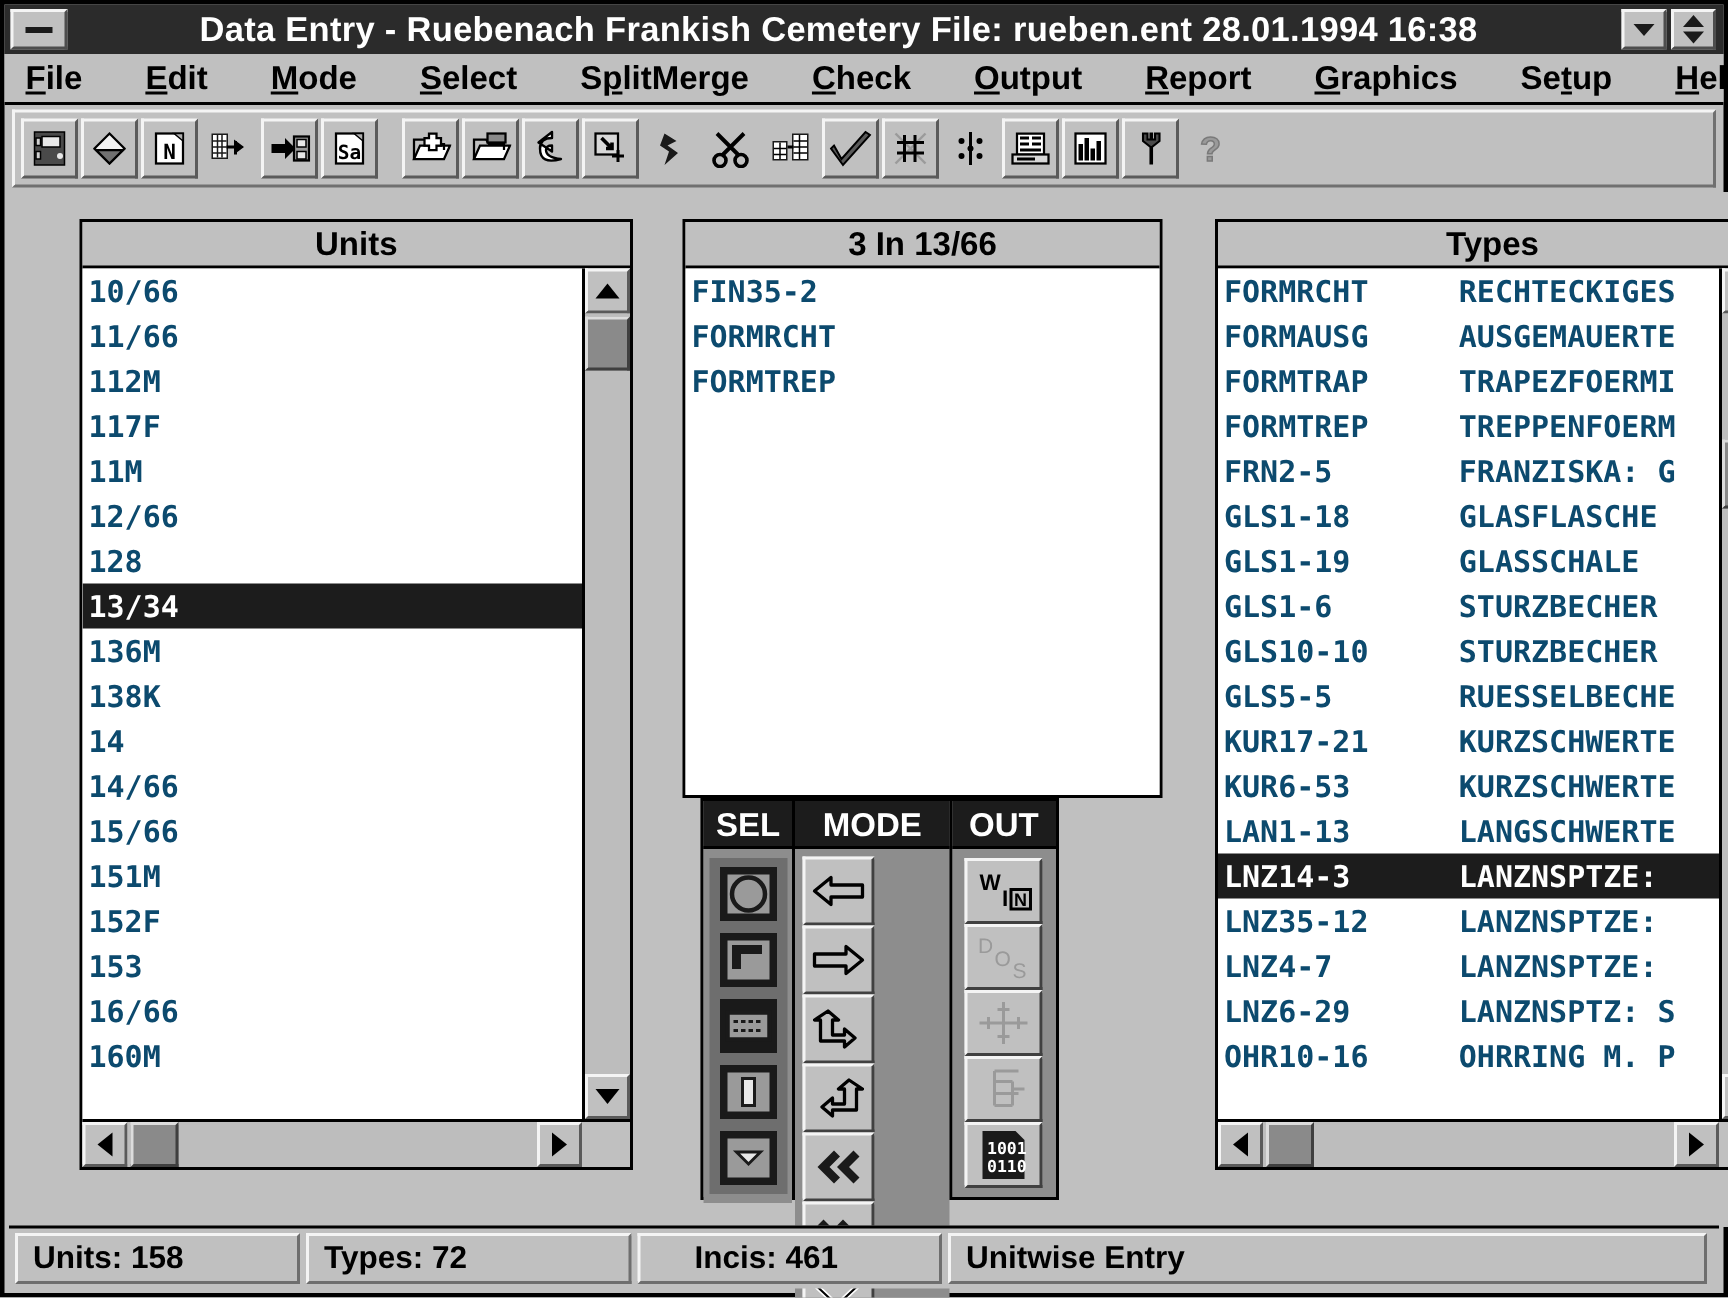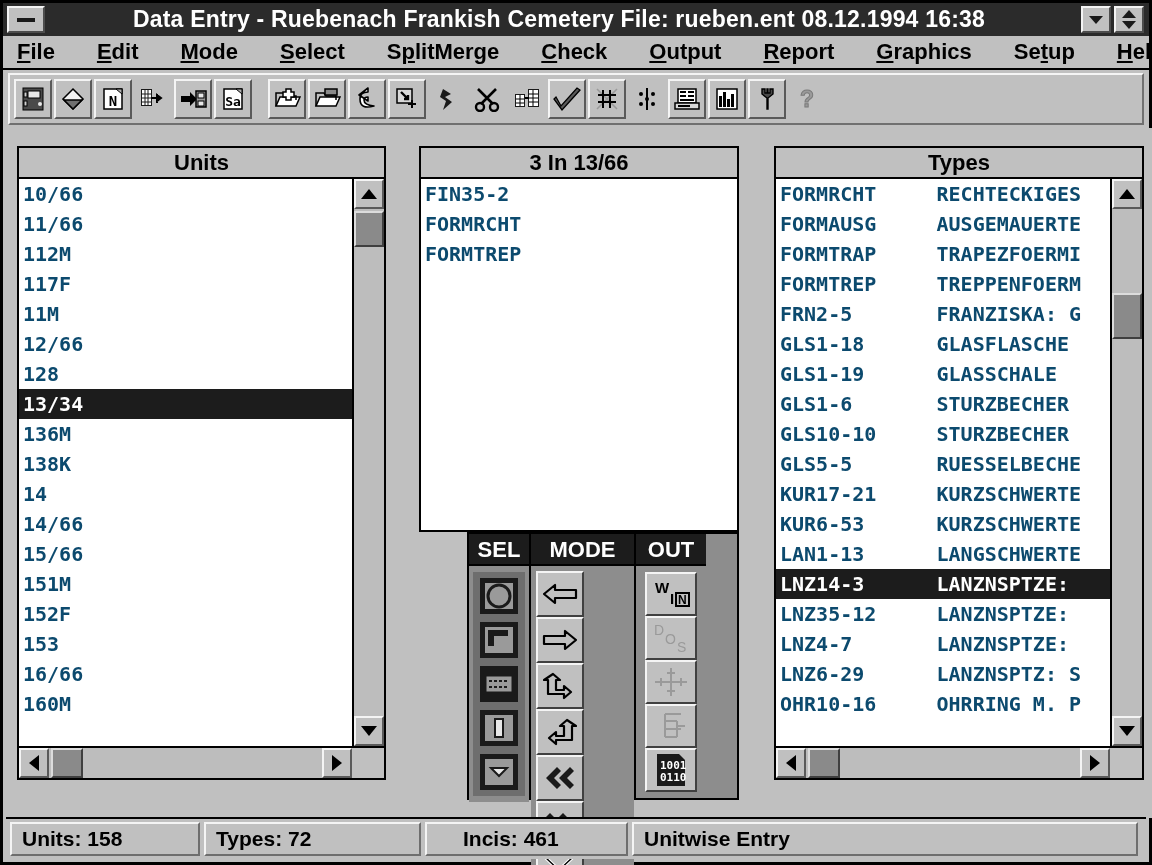--- a/index.html
+++ b/index.html
@@ -81,20 +81,21 @@
   .work{
     position:absolute;left:3px;top:125px;width:1146px;height:690px;
     background:#c0c0c0;
   }
 
   .panel{
     position:absolute;background:#c0c0c0;
     border-top:2px solid #000;border-left:2px solid #000;
     border-right:2px solid #000;border-bottom:2px solid #000;
     box-sizing:border-box;
+    margin-left:36px;
   }
   .panel-hd{
     height:31px;background:#c0c0c0;
     border-bottom:2px solid #000;
     display:flex;align-items:center;justify-content:center;
     font-size:22px;font-weight:bold;color:#000;
     box-sizing:border-box;
   }
   .listwrap{position:absolute;left:0;right:0;top:31px;bottom:0;}
   .listbody{
@@ -186,21 +187,21 @@
 </style>
 </head>
 <body>
 
 <div class="app">
 
   <div class="titlebar">
     <div class="tb-minbox">
       <i></i>
     </div>
-    <div class="tb-title">Data Entry - Ruebenach Frankish Cemetery File: rueben.ent 08.12.1994 16:38</div>
+    <div class="tb-title">Data Entry - Ruebenach Frankish Cemetery File: rueben.ent 28.01.1994 16:38</div>
     <div class="tb-right">
       <div class="tb-btn">
         <span class="caret-d"></span>
       </div>
       <div class="tb-btn">
         <span class="ud">
           <span class="caret-u"></span>
             <span class="caret-d"></span>
         </span>
       </div>
@@ -478,21 +479,21 @@
       <div class="panel-hd">3 In 13/66</div>
       <div class="listwrap">
         <div class="listbody" id="incidence-list">
             <div class="row">FIN35-2</div>
             <div class="row">FORMRCHT</div>
             <div class="row">FORMTREP</div>
           </div>
       </div>
     </div>
 
-    <div class="palette" style="left:461px;top:404px;width:272px;height:268px;">
+    <div class="palette" style="left:461px;top:404px;width:239px;height:268px;">
 
       <div class="pcol" style="width:60px;">
         <div class="pcap">SEL</div>
         <div style="flex:1;display:flex;justify-content:center;background:#8d8d8d;">
           <div class="selstrip">
             <div class="selcell">
               <svg width="40" height="38" viewBox="0 0 40 38">
                 <rect x="1" y="1" width="38" height="36" fill="#1a1a1a"></rect>
                 <rect x="5" y="5" width="30" height="28" fill="#9a9a9a" stroke="#1a1a1a" stroke-width="2"></rect>
                 <circle cx="20" cy="19" r="11" fill="#9a9a9a" stroke="#1a1a1a" stroke-width="3"></circle>

